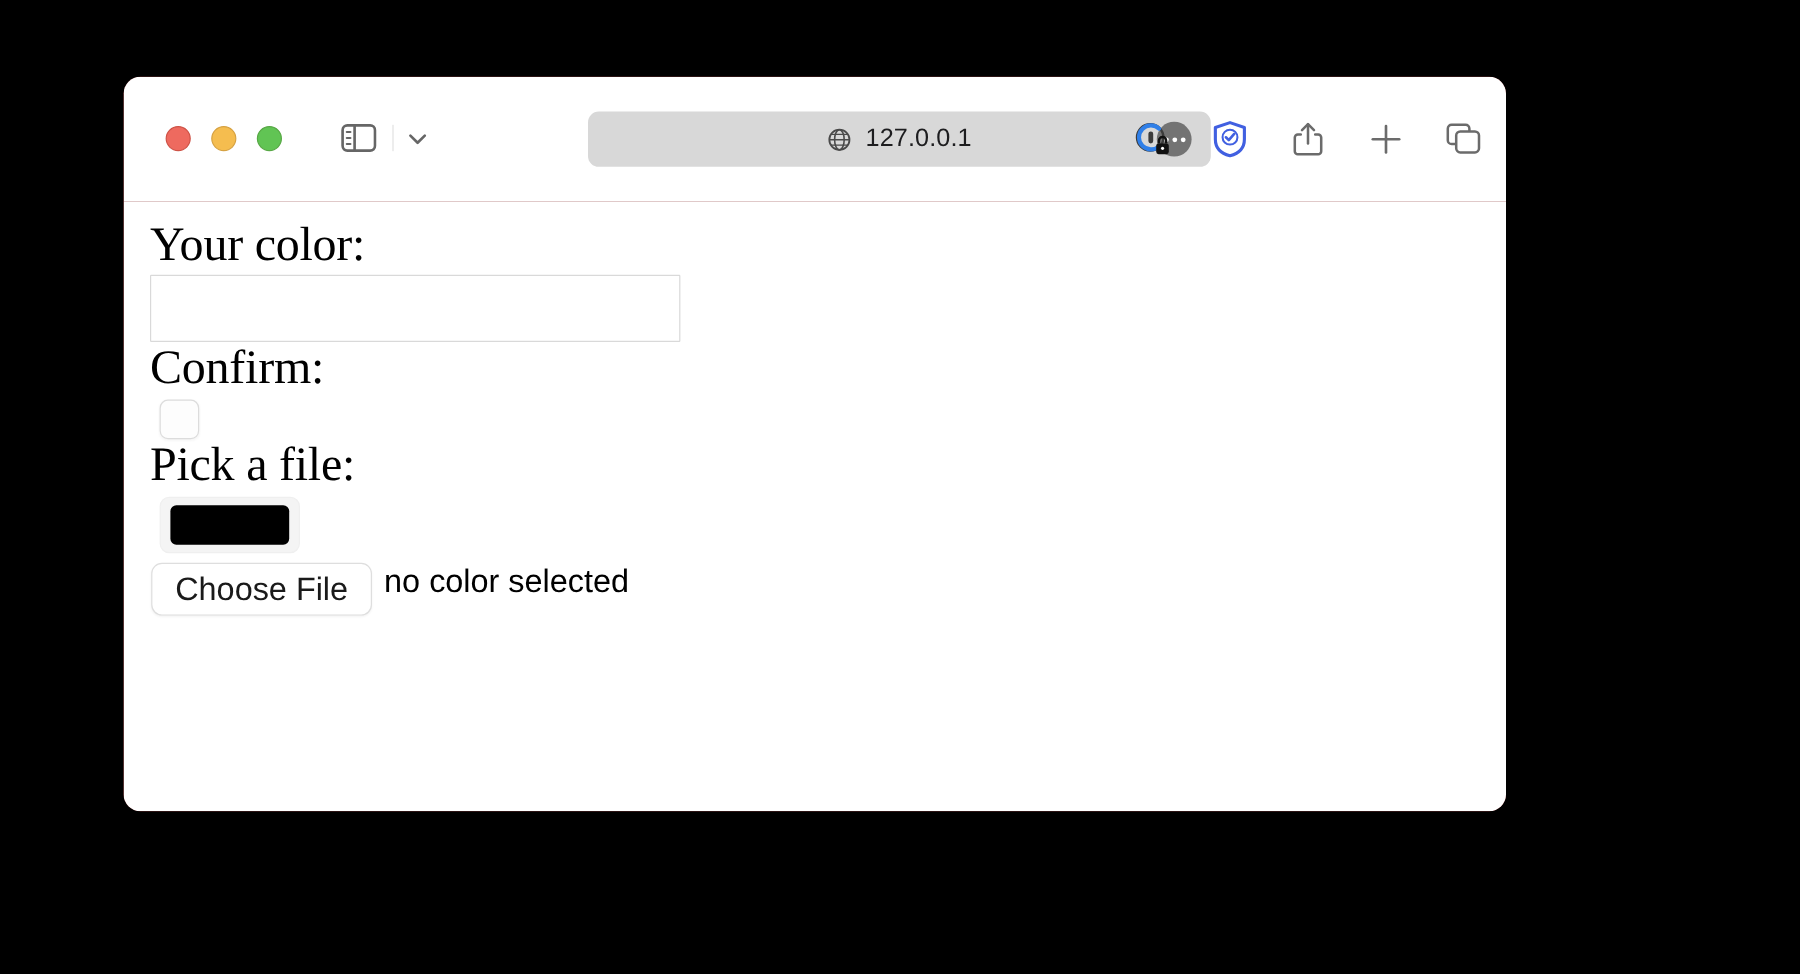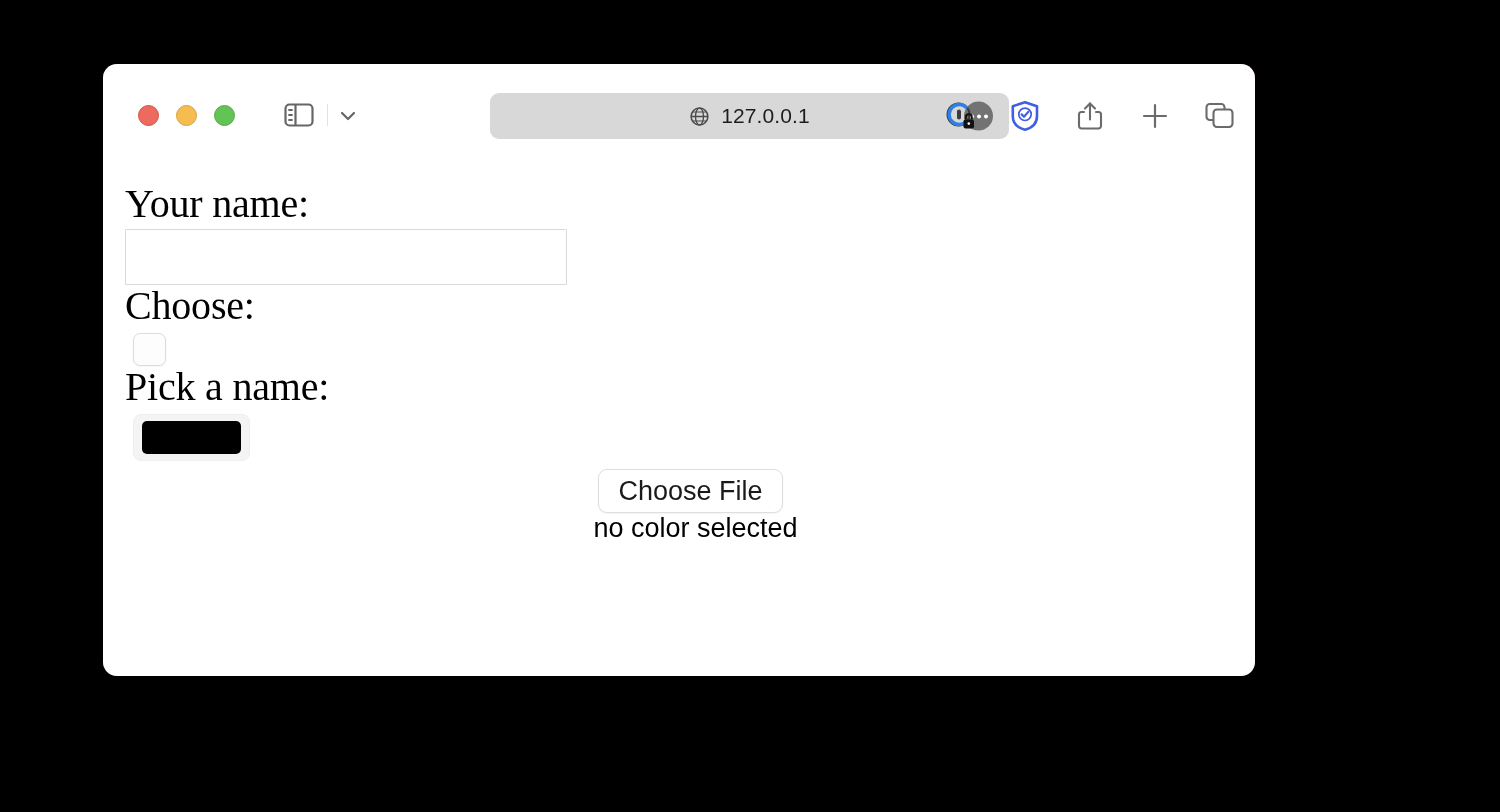--- a/index.html
+++ b/index.html
@@ -210,22 +210,20 @@
     height: 33px;
     border-radius: 5px;
     background: #000000;
   }
 
   
   #file-row {
     margin-top: 8px;
     margin-left: 1px;
     display: flex;
-    align-items: center;
-    flex-direction: column;
   }
   #choose-file-button {
     height: 44px;
     padding: 0 19px;
     background: #ffffff;
     border: 1px solid #dedede;
     border-radius: 9px;
     box-shadow: 0 1px 2px rgba(0,0,0,0.05);
     font-family: "Liberation Sans", sans-serif;
     font-size: 27px;
@@ -333,31 +331,31 @@
           <rect x="2.5" y="3" width="18" height="16" rx="3.2" stroke="#6b6b6b" stroke-width="2.1" fill="#fff"></rect>
           <rect x="9.5" y="8.5" width="19" height="17.5" rx="3.4" stroke="#6b6b6b" stroke-width="2.1" fill="#fff"></rect>
         </svg>
       </div>
 
     </div>
   </div>
 
   <div id="page-content">
 
-    <div class="form-label">Your name:</div>
+    <div class="form-label">Your color:</div>
     <div class="field-row">
       <input id="name-input" type="text" placeholder="" style="">
     </div>
 
-    <div class="form-label">Choose:</div>
+    <div class="form-label">Confirm:</div>
     <div class="field-row">
       <div id="confirm-checkbox"></div>
     </div>
 
-    <div class="form-label">Pick a name:</div>
+    <div class="form-label">Pick a file:</div>
     <div class="field-row">
       <div id="color-input">
         <div id="color-swatch" style="background: rgb(0, 0, 0);"></div>
       </div>
     </div>
 
     <div id="file-row">
       <div id="choose-file-button">Choose File</div>
       <div id="file-status">no color selected</div>
     </div>

